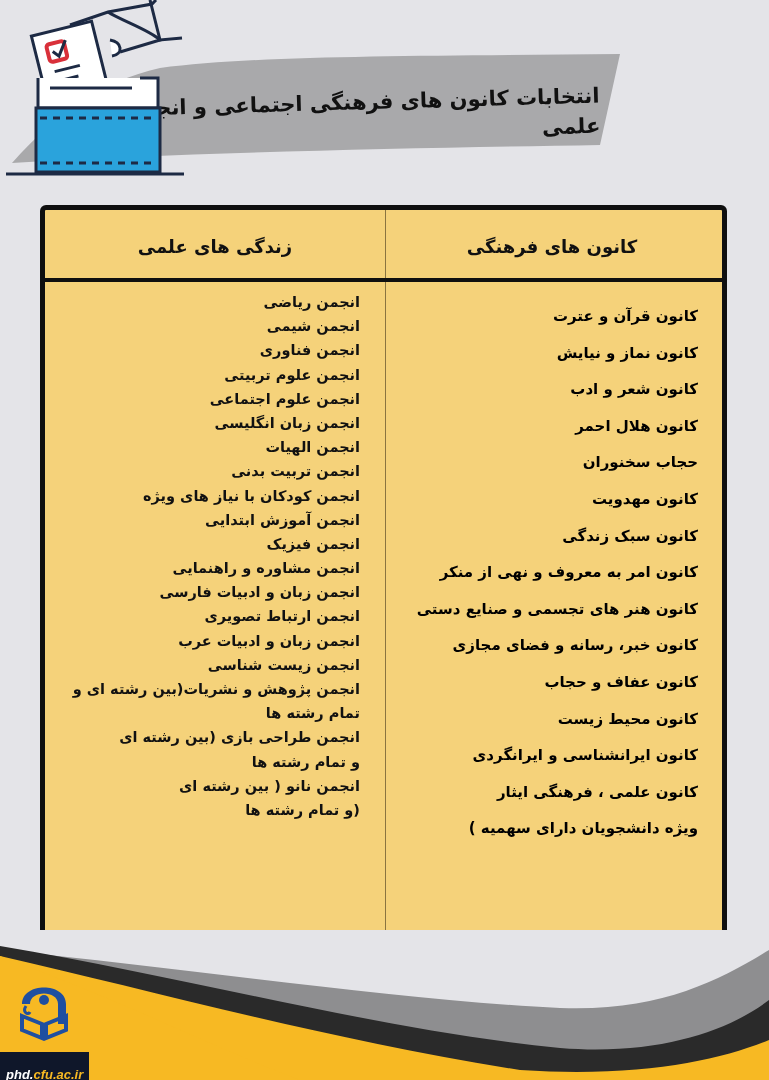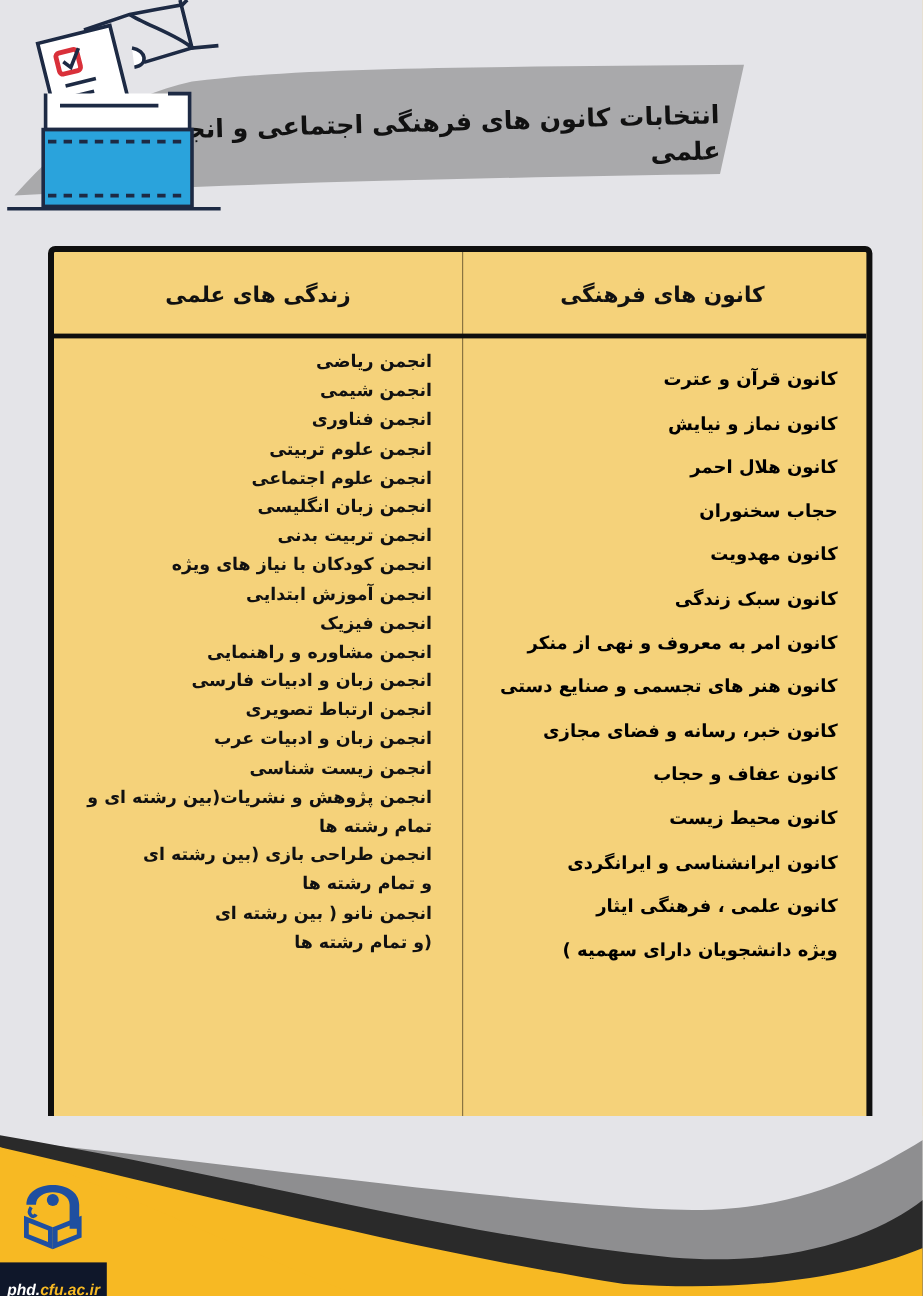--- a/index.html
+++ b/index.html
@@ -118,20 +118,21 @@
 <div class="table-wrap">
   <div class="divider-v"></div>
   <div class="header-row">
     <div class="col-head right">کانون های فرهنگی</div>
     <div class="col-head left">زندگی های علمی</div>
   </div>
 
   <ul class="list-right">
     <li>کانون قرآن و عترت</li>
     <li>کانون نماز و نیایش</li>
+    <li>کانون شعر و ادب</li>
     <li>کانون هلال احمر</li>
     <li>حجاب سخنوران</li>
     <li>کانون مهدویت</li>
     <li>کانون سبک زندگی</li>
     <li>کانون امر به معروف و نهی از منکر</li>
     <li>کانون هنر های تجسمی و صنایع دستی</li>
     <li>کانون خبر، رسانه و فضای مجازی</li>
     <li>کانون عفاف و حجاب</li>
     <li>کانون محیط زیست</li>
     <li>کانون ایرانشناسی و ایرانگردی</li>
@@ -139,20 +140,21 @@
     <li>ویژه دانشجویان دارای سهمیه )</li>
   </ul>
 
   <ul class="list-left">
     <li>انجمن ریاضی</li>
     <li>انجمن شیمی</li>
     <li>انجمن فناوری</li>
     <li>انجمن علوم تربیتی</li>
     <li>انجمن علوم اجتماعی</li>
     <li>انجمن زبان انگلیسی</li>
+    <li>انجمن الهیات</li>
     <li>انجمن تربیت بدنی</li>
     <li>انجمن کودکان با نیاز های ویژه</li>
     <li>انجمن آموزش ابتدایی</li>
     <li>انجمن فیزیک</li>
     <li>انجمن مشاوره و راهنمایی</li>
     <li>انجمن زبان و ادبیات فارسی</li>
     <li>انجمن ارتباط تصویری</li>
     <li>انجمن زبان و ادبیات عرب</li>
     <li>انجمن زیست شناسی</li>
     <li>انجمن پژوهش و نشریات(بین رشته ای و</li>

